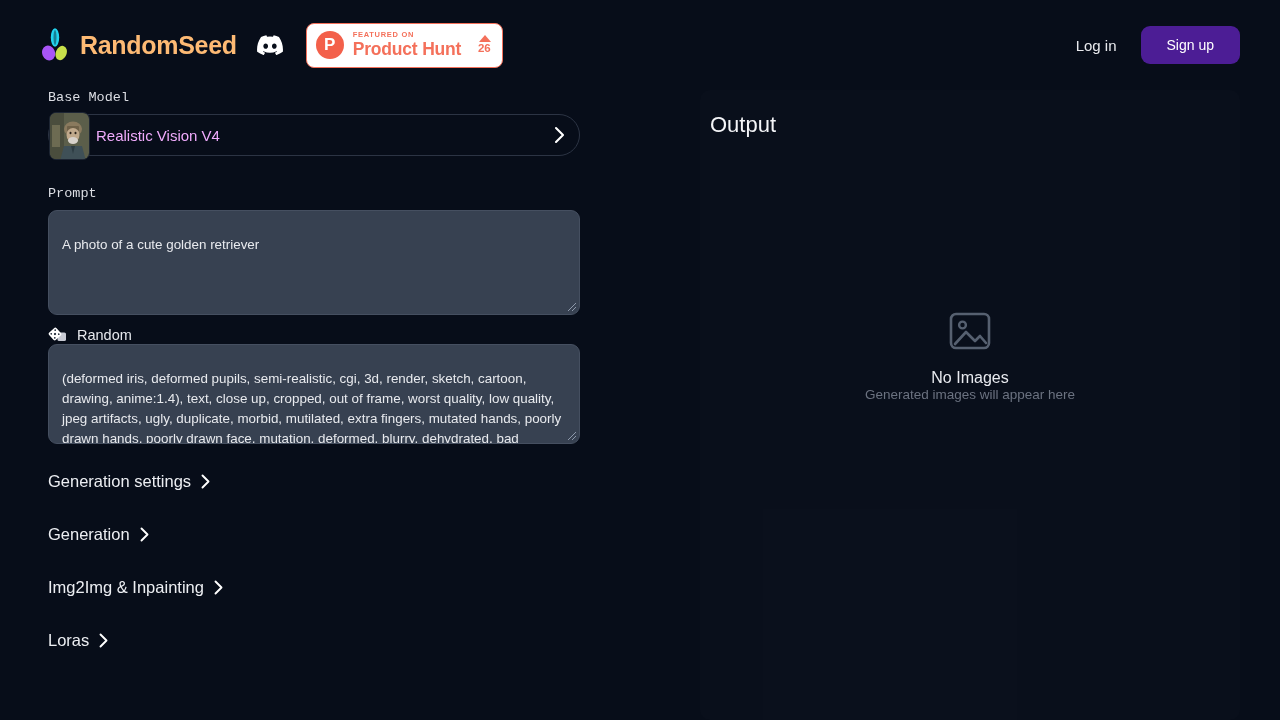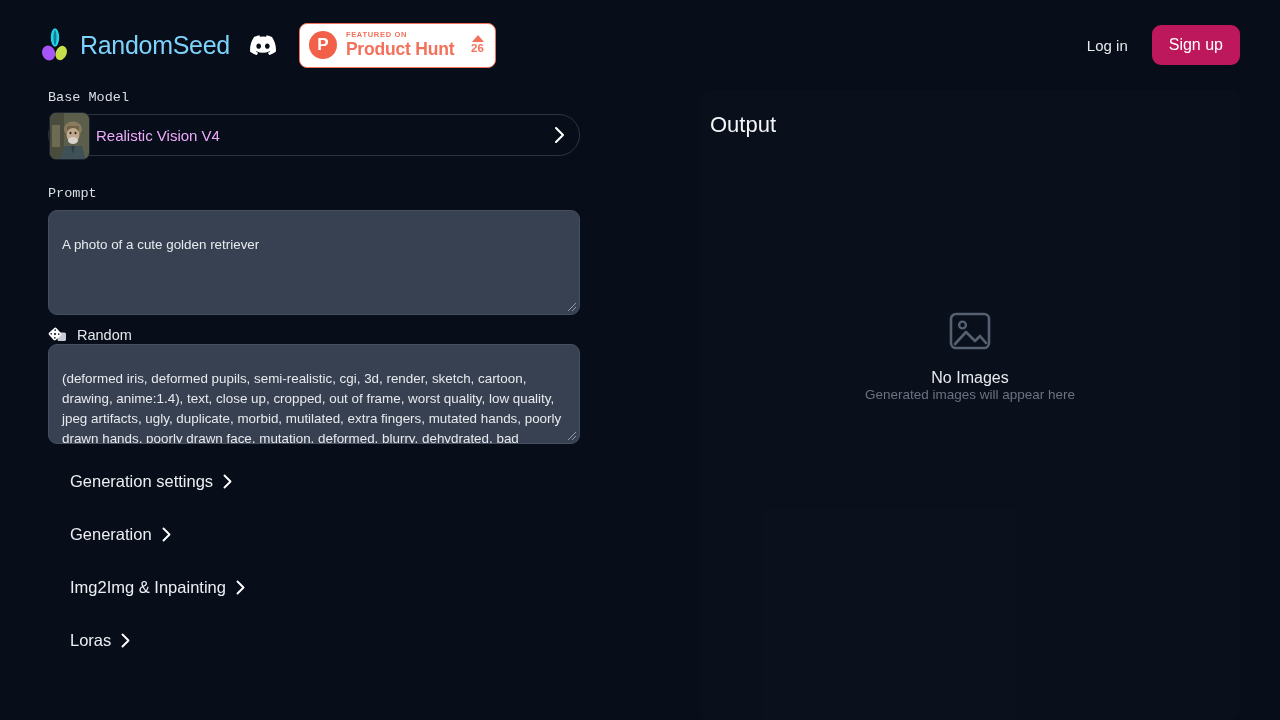--- a/index.html
+++ b/index.html
@@ -19,23 +19,23 @@
     position: relative;
   }
   .brand {
     display: flex;
     align-items: center;
     gap: 12px;
     cursor: pointer;
   }
   .logo-mark { width: 26px; height: 34px; flex: 0 0 auto; display:block; }
   .brand-name {
-    color: #7dd3fc;
+    color: #fdba74;
     font-size: 25px;
-    font-weight: normal;
+    font-weight: bold;
     letter-spacing: -0.3px;
   }
   .discord-btn {
     margin-left: 20px;
     width: 26px; height: 26px;
     display: flex; align-items: center; justify-content: center;
     cursor: pointer;
   }
   .ph-badge {
     margin-left: 23px;
@@ -101,26 +101,26 @@
     align-items: center;
     gap: 16px;
   }
   .login-link {
     color: #e9eaee;
     font-size: 15px;
     cursor: pointer;
     padding: 6px 8px;
   }
   .signup-btn {
-    background: #be185d;
+    background: #4c1d95;
     color: #ffffff;
-    font-size: 16px;
+    font-size: 14px;
     border: none;
     border-radius: 9px;
-    padding: 11px 17px;
+    padding: 11px 26px;
     cursor: pointer;
     font-family: inherit;
   }
 
   
   .page {
     display: flex;
     padding: 0 40px 0 48px;
     gap: 0;
     height: 630px;
@@ -205,21 +205,20 @@
     width: fit-content;
   }
   .random-label { color: #e6e8ed; font-size: 14.5px; }
 
   .section-row {
     display: flex;
     align-items: center;
     gap: 9px;
     cursor: pointer;
     width: fit-content;
-    margin-left: 22px;
   }
   .section-title {
     color: #eceef2;
     font-size: 16.5px;
   }
 
   
   .output-title {
     color: #f4f5f8;
     font-size: 22px;

